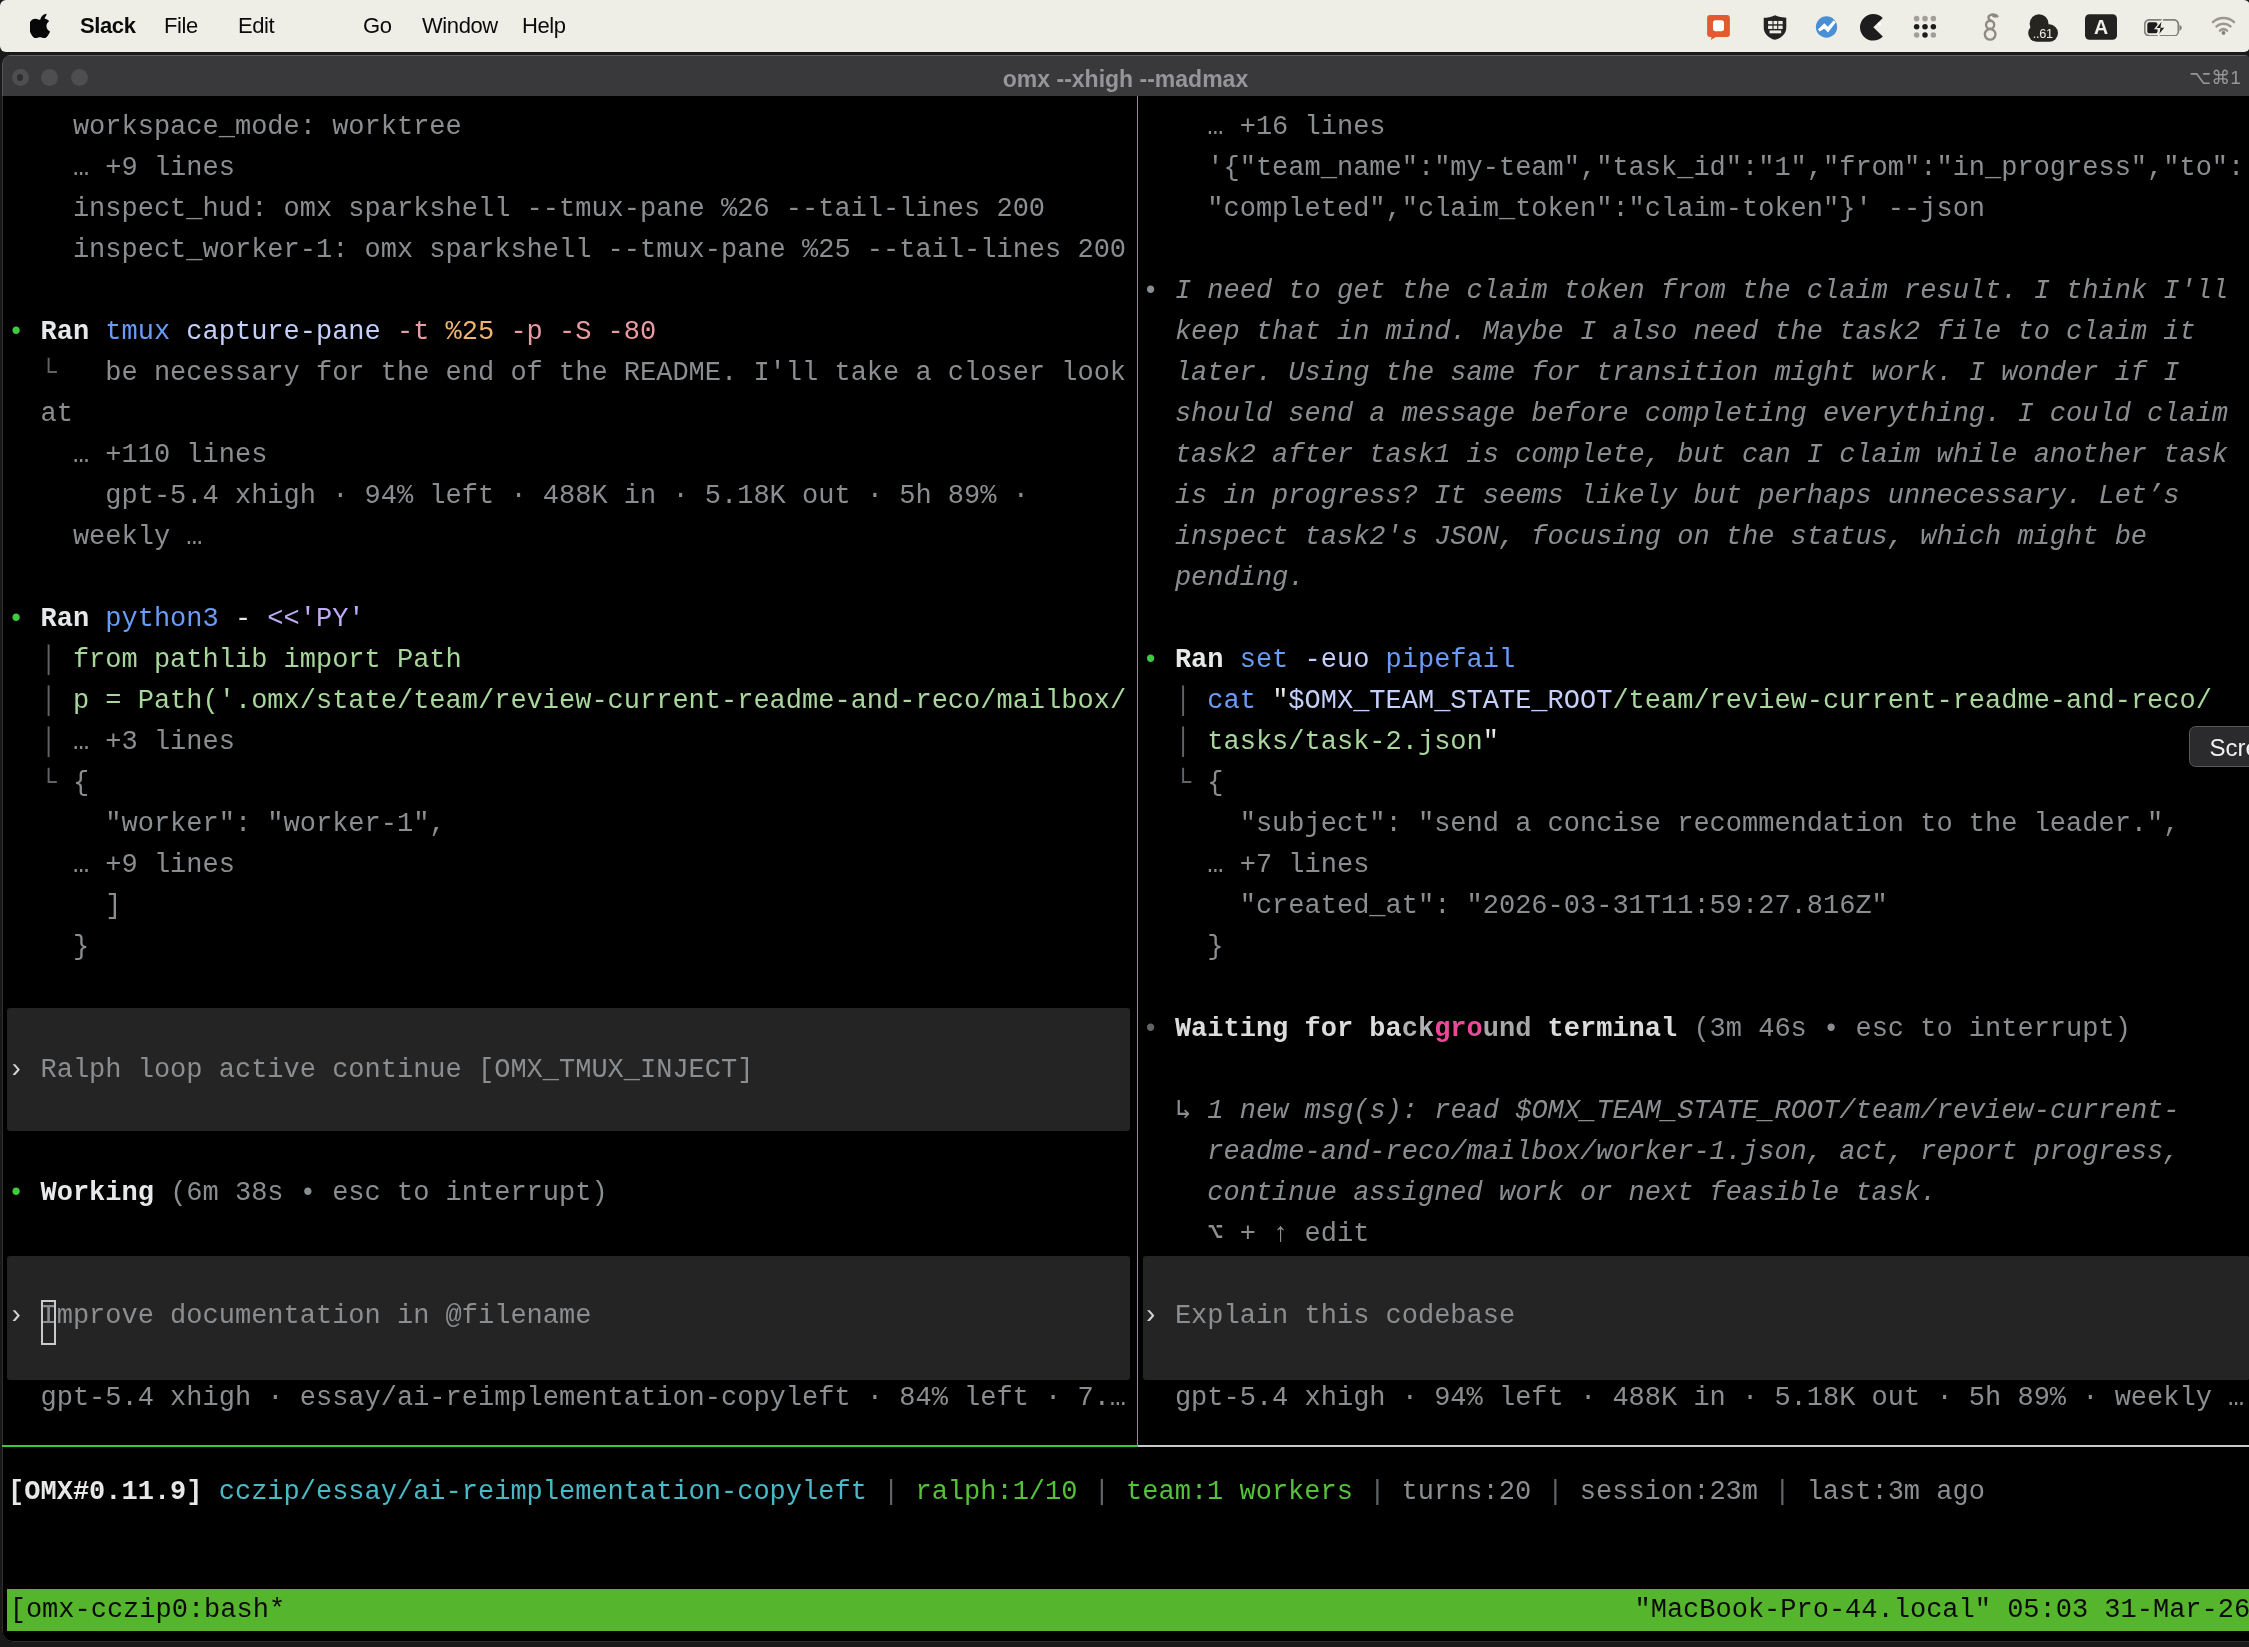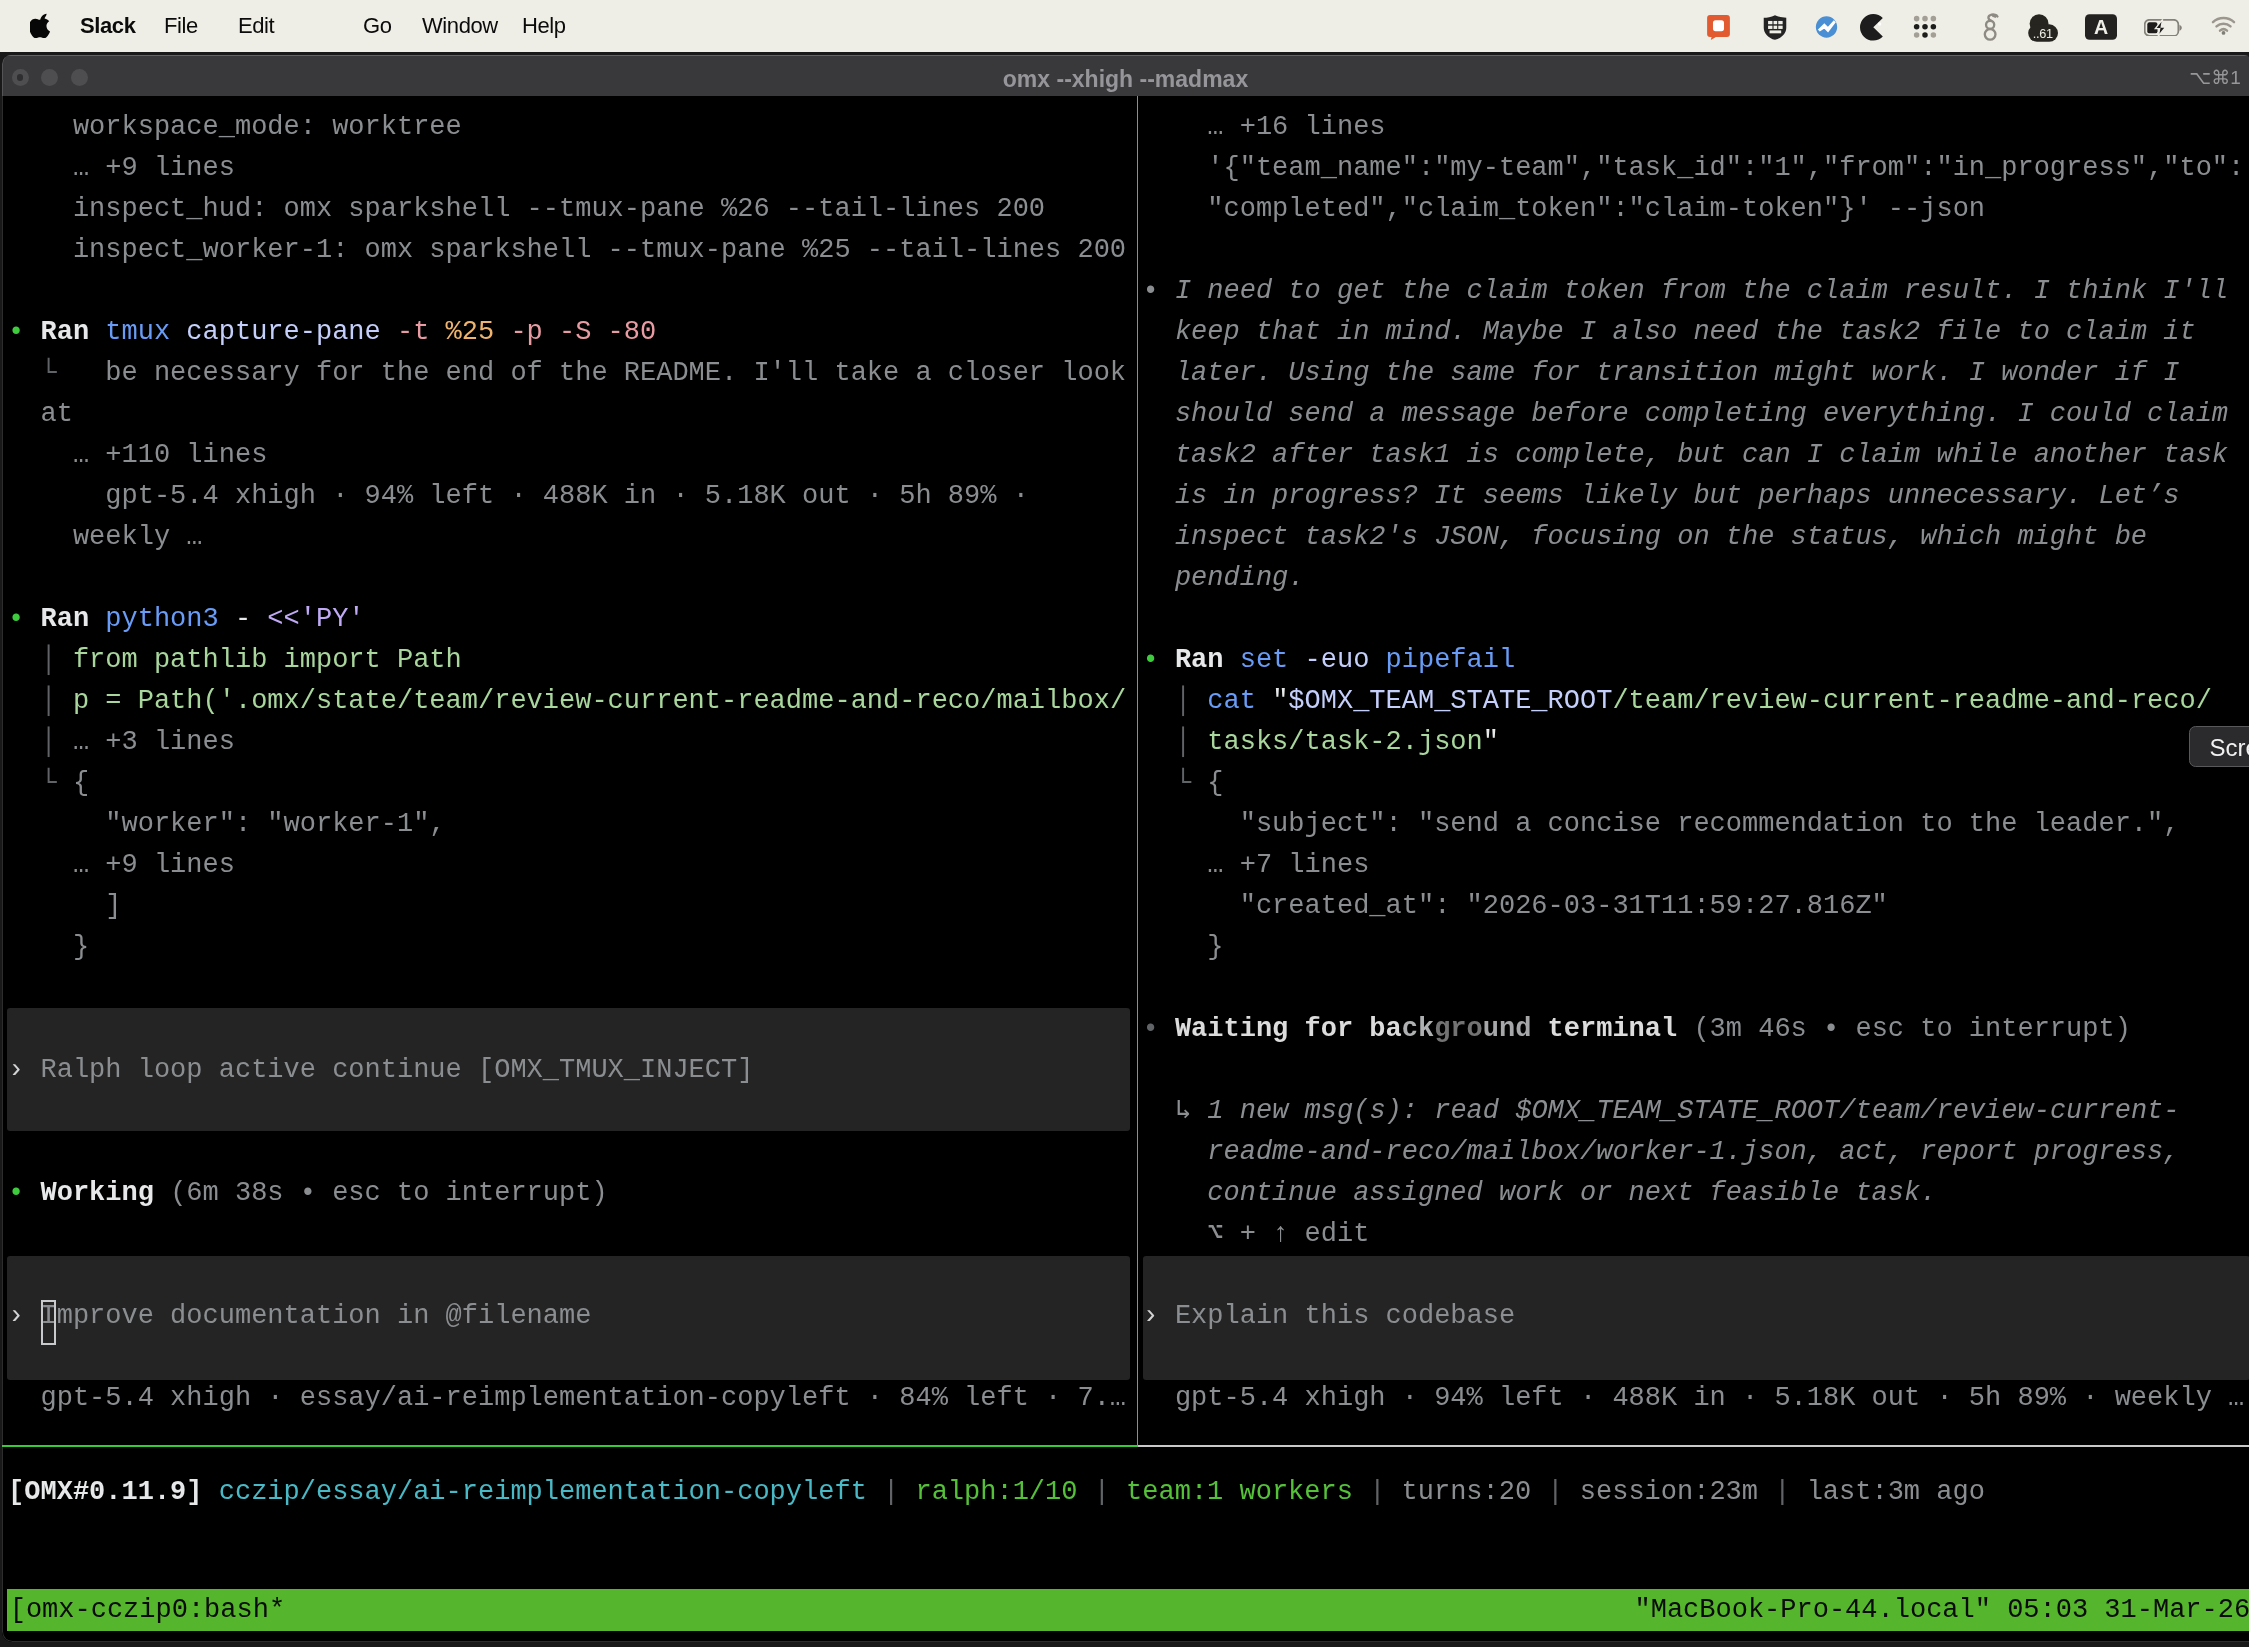--- a/index.html
+++ b/index.html
@@ -1,17 +1,17 @@
 <!DOCTYPE html>
 <html style="font-size:11.8px"><head>
 <meta charset="utf-8">
 <style>
   html,body{margin:0;padding:0;width:2250px;height:1648px;overflow:hidden;background:#191919;}
   *{box-sizing:border-box;}
-  #menubar{position:absolute;left:0;top:0;width:2250px;height:52px;background:#efeee6;font-family:"Liberation Sans",sans-serif;color:#0b0b0b;}
+  #menubar{position:absolute;left:0;top:0;width:2250px;height:52px;background:#efeee6;font-family:"Liberation Sans",sans-serif;color:#0b0b0b;border-radius:6px;}
   #menubar .mi{position:absolute;top:14.8px;font-size:22px;line-height:22px;white-space:nowrap;letter-spacing:-0.4px;}
   #window{position:absolute;left:1.5px;top:55px;width:2251px;height:1587px;background:#000;border-radius:8.9px 8.9px 0 0;overflow:hidden;border-radius:8.9px 8.9px 0 10.3px;}
   #titlebar{position:absolute;left:0;top:0;width:100%;height:41px;background:#39383b;border-top:0.7px solid #636266;}
   .tl{position:absolute;top:13px;width:17px;height:17px;border-radius:50%;background:#4e4d4f;}
   #title{position:absolute;top:9.6px;left:0;width:2248px;text-align:center;font-family:"Liberation Sans",sans-serif;font-weight:bold;font-size:23px;color:#96969a;}
   #wincmd{position:absolute;top:10.3px;right:11.8px;font-family:"Liberation Sans",sans-serif;font-size:19px;color:#97979a;}
   #content{position:absolute;left:0;top:41px;width:2251px;height:1546px;background:#000;overflow:hidden;}
   
   pre{margin:0;font-family:"Liberation Mono",monospace;font-size:27px;line-height:41px;white-space:pre;}
   b{font-weight:bold;}
@@ -197,21 +197,21 @@
 
 <span class="bu">•</span> <b class="w">Ran</b> <span class="bl">set</span> <span class="lv">-euo</span> <span class="bl">pipefail</span>
 <span class="gd">  │</span> <span class="bl">cat</span> <span class="w">"</span><span class="lv">$OMX_TEAM_STATE_ROOT</span><span class="gr">/team/review-current-readme-and-reco/</span>
 <span class="gd">  │</span> <span class="gr">tasks/task-2.json</span><span class="w">"</span>
 <span class="gd">  └</span> <span class="g">{</span>
 <span class="g">      "subject": "send a concise recommendation to the leader.",</span>
 <span class="g">    … +7 lines</span>
 <span class="g">      "created_at": "2026-03-31T11:59:27.816Z"</span>
 <span class="g">    }</span>
 
-<span class="gd">•</span> <b><span style="color:#dcdcdd">Waiting for ba</span><span style="color:#aeb0b1">ck</span><span style="color:#737373">gro</span><span style="color:#a5a7a8">und</span><span style="color:#dcdcdd"> terminal</span></b> <span class="g">(3m 46s • esc to interrupt)</span>
+<span class="gd">•</span> <b><span style="color:#dcdcdd">Waiting for ba</span><span style="color:#aeb0b1">ck</span><span style="color:#ec4899">gro</span><span style="color:#a5a7a8">und</span><span style="color:#dcdcdd"> terminal</span></b> <span class="g">(3m 46s • esc to interrupt)</span>
 
 <span class="g it">  ↳ 1 new msg(s): read $OMX_TEAM_STATE_ROOT/team/review-current-</span>
 <span class="g it">    readme-and-reco/mailbox/worker-1.json, act, report progress,</span>
 <span class="g it">    continue assigned work or next feasible task.</span>
 <span class="g">    ⌥ + ↑ edit</span>
 
 <span class="wd">›</span> <span class="g">Explain this codebase</span>
 
 <span class="g">  gpt-5.4 xhigh · 94% left · 488K in · 5.18K out · 5h 89% · weekly …</span></pre>
       </div>

